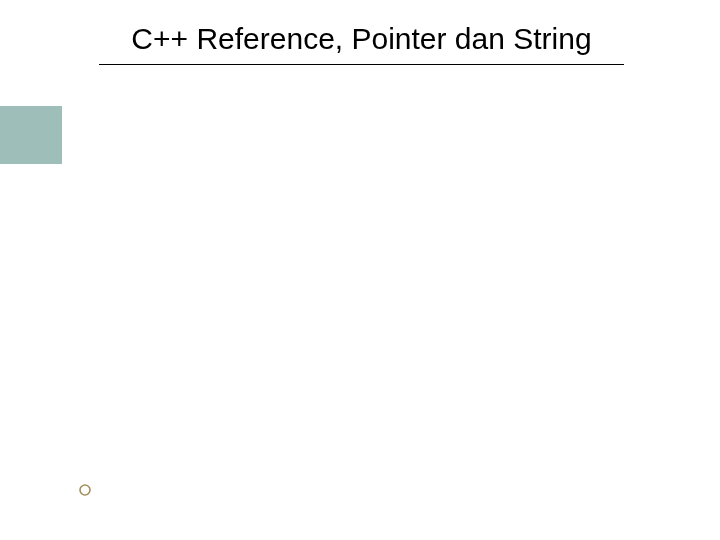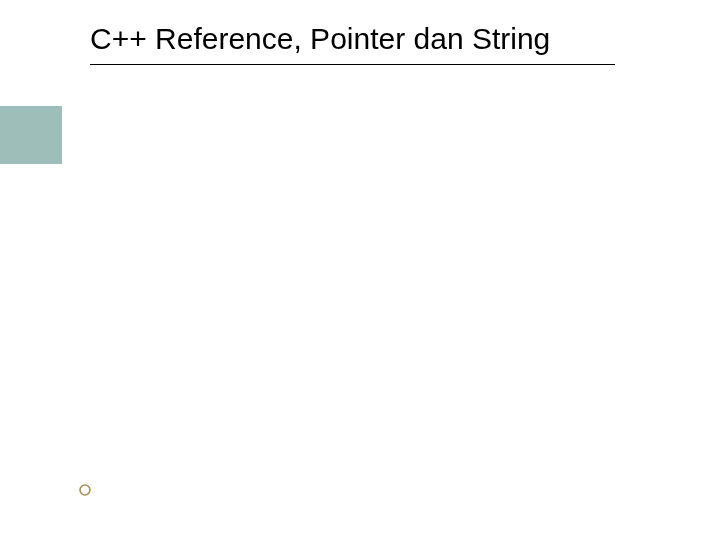--- a/index.html
+++ b/index.html
@@ -18,23 +18,24 @@
     .deco-square {
       position: absolute;
       left: 0;
       top: 106px;
       width: 62px;
       height: 58px;
       background: #9dbeb9;
     }
     .title-block {
       position: absolute;
-      left: 90px;
+      left: 99px;
       top: 20px;
       width: 525px;
+      text-align: center;
     }
     .title-text {
       font-size: 30px;
       font-weight: 400;
       color: #000000;
       line-height: 1.25;
       letter-spacing: 0px;
     }
     .underline {
       margin-top: 6px;

